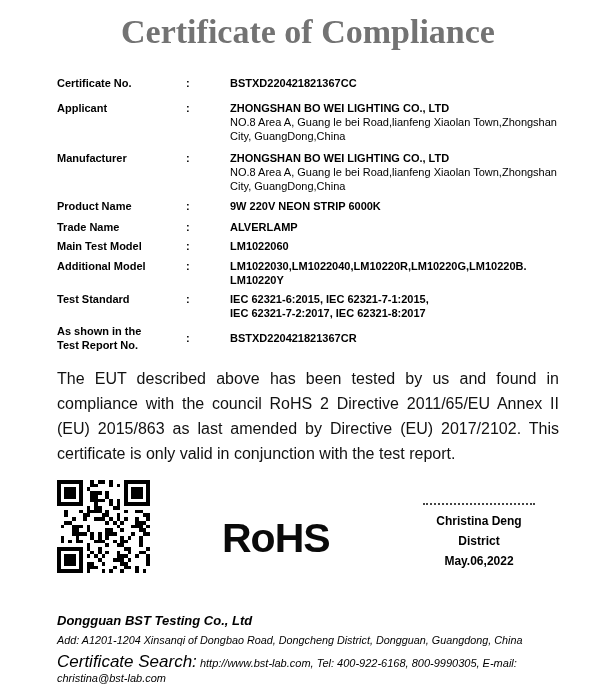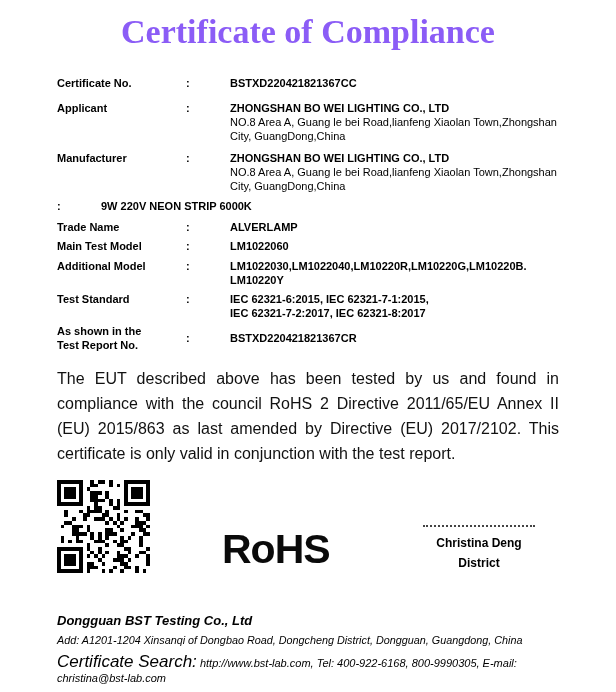--- a/index.html
+++ b/index.html
@@ -13,21 +13,21 @@
     color:#000;
     overflow:hidden;
   }
   .title{
     margin:0 0 22px 0;
     text-align:center;
     font-family:"Liberation Serif", serif;
     font-weight:bold;
     font-size:34px;
     line-height:44px;
-    color:#8b5cf6;
+    color:#737373;
     letter-spacing:0px;
   }
   .fields{font-size:11px;line-height:14px;}
   .row{display:flex;align-items:flex-start;}
   .lbl{width:129px;font-weight:bold;flex:0 0 129px;}
   .colon{width:12px;flex:0 0 12px;font-weight:bold;}
   .val{flex:1;font-weight:bold;margin-left:32px;}
   .addr{font-weight:normal;}
   .mb11{margin-bottom:11px}.mb8{margin-bottom:8px}.mb6{margin-bottom:6px}
   .mb7{margin-bottom:7px}.mb5{margin-bottom:5px}.mb4{margin-bottom:4px}
@@ -35,21 +35,21 @@
   .statement{
     margin:14px 0 0 0;
     font-size:16px;
     line-height:25px;
     text-align:justify;
     color:#111;
   }
   .marks-row{
     margin-top:14px;
     display:flex;
-    align-items:flex-end;
+    align-items:center;
   }
   .qr{width:93px;height:93px;flex:0 0 93px;}
   .rohs{
     margin-left:72px;
     margin-top:24px;
     font-size:41px;
     font-weight:bold;
     letter-spacing:-1px;
     color:#0a0a0a;
   }
@@ -108,20 +108,21 @@
       <div class="lbl">Manufacturer</div>
       <div class="colon">:</div>
       <div class="val">
         <div>ZHONGSHAN BO WEI LIGHTING CO., LTD</div>
         <div class="addr">NO.8 Area A, Guang le bei Road,lianfeng Xiaolan Town,Zhongshan</div>
         <div class="addr">City, GuangDong,China</div>
       </div>
     </div>
 
     <div class="row mb7">
+      <div class="lbl">Product Name</div>
       <div class="colon">:</div>
       <div class="val">9W 220V NEON STRIP 6000K</div>
     </div>
 
     <div class="row mb5">
       <div class="lbl">Trade Name</div>
       <div class="colon">:</div>
       <div class="val">ALVERLAMP</div>
     </div>
 
@@ -427,20 +428,21 @@
         <rect x="14" y="24" width="1" height="1"></rect>
         <rect x="17" y="24" width="1" height="1"></rect>
         <rect x="21" y="24" width="1" height="1"></rect>
         <rect x="23" y="24" width="1" height="1"></rect>
       </svg>
     <div class="rohs">RoHS</div>
     <div class="signature">
       <div class="dotline"></div>
       <div>Christina Deng</div>
       <div>District</div>
+      <div>May.06,2022</div>
     </div>
   </div>
 
   <div class="footer">
     <div class="footer-company">Dongguan BST Testing Co., Ltd</div>
     <div class="footer-address">Add: A1201-1204 Xinsanqi of Dongbao Road, Dongcheng District, Dongguan, Guangdong, China</div>
     <div class="footer-search">
       <span class="fs-label">Certificate Search:</span>
       <span>http://www.bst-lab.com, Tel: 400-922-6168, 800-9990305, E-mail: christina@bst-lab.com</span>
     </div>

